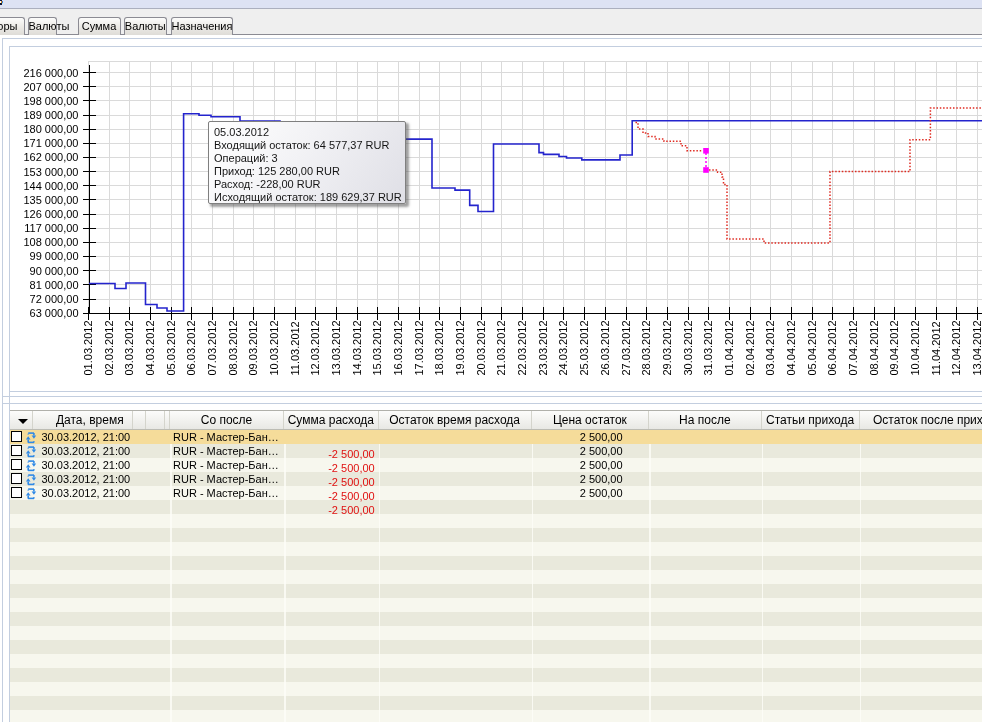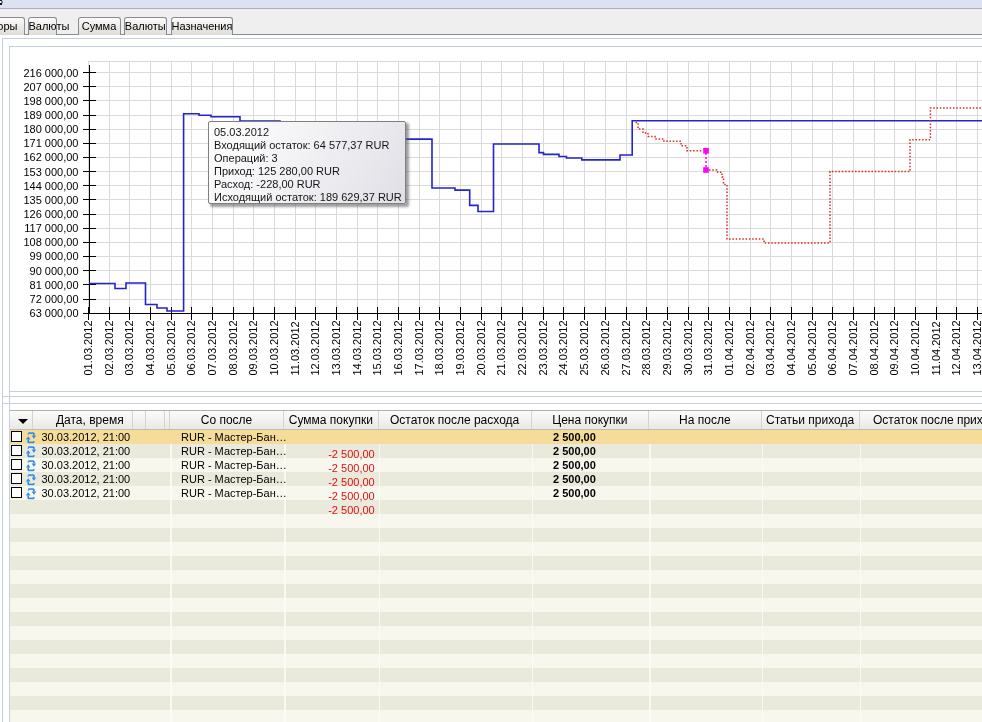--- a/index.html
+++ b/index.html
@@ -34,23 +34,23 @@
   background:repeating-linear-gradient(180deg,
     #f7f7ee 0px, #f7f7ee 14px,
     #e9e9dc 14px, #e9e9dc 28px); }
 .csep { position:absolute; top:0; bottom:0; width:1.5px; background:rgba(252,252,248,.8); }
 .row { position:absolute; left:0; width:100%; height:14px; font-size:11px; color:#000; }
 .row.sel { background:#f5dc9a; }
 .cb { position:absolute; left:0.5px; top:1.5px; width:11px; height:11px;
   background:#fff; border:1.5px solid #000; }
 .ric { position:absolute; left:14.5px; top:2px; }
 .dt { position:absolute; left:31.5px; top:1px; }
-.acc { position:absolute; left:163px; top:1px;margin-left:8px; }
+.acc { position:absolute; left:163px; top:1px; }
 .neg { position:absolute; left:274px; width:90.7px; top:18px; text-align:right; color:#e01111; }
-.buy { position:absolute; left:543px; width:113.6px; top:1px; text-align:left;font-weight:bold; }
+.buy { position:absolute; left:499px; width:113.6px; top:1px; text-align:right; }
 .tri { position:absolute; left:8px; top:8.3px; width:0; height:0;
   border-left:5px solid transparent; border-right:5px solid transparent; border-top:5.5px solid #000; }
 </style></head>
 <body>
 <div class="abs" id="blueTop"></div>
 <div class="abs" style="left:0;top:0;width:2px;height:4.5px;background:#101840"></div>
 <div class="abs" style="left:0;top:1px;width:1.8px;height:2px;background:#fff"></div>
 <div class="abs" style="left:0.6px;top:1.2px;width:1.4px;height:1.7px;background:#d98414"></div>
 <div class="abs" style="left:2px;top:1.3px;width:1px;height:1.7px;background:#3a7fd6"></div>
 <div class="abs" style="left:1.8px;top:3px;width:1.4px;height:1px;background:#9fe8f2"></div>
@@ -390,21 +390,21 @@
 <span class="neg">-2&nbsp;500,00</span>
 <span class="buy">2&nbsp;500,00</span>
 </div>
   <div id="thead">
 <div class="hc" style="left:0.0px;width:23.0px"></div>
 <div class="hc" style="left:23.0px;width:100.0px;text-indent:14.6px">Дата, время</div>
 <div class="hc" style="left:123.0px;width:13.0px"></div>
 <div class="hc" style="left:136.0px;width:19.0px"></div>
 <div class="hc" style="left:155.0px;width:5.0px"></div>
 <div class="hc" style="left:160.0px;width:114.0px">Со после</div>
-<div class="hc" style="left:274.0px;width:94.7px">Сумма покупки</div>
-<div class="hc" style="left:368.7px;width:152.9px">Остаток после расхода</div>
-<div class="hc" style="left:521.6px;width:117.6px">Цена покупки</div>
+<div class="hc" style="left:274.0px;width:94.7px">Сумма расхода</div>
+<div class="hc" style="left:368.7px;width:152.9px">Остаток время расхода</div>
+<div class="hc" style="left:521.6px;width:117.6px">Цена остаток</div>
 <div class="hc" style="left:639.2px;width:112.4px">На после</div>
 <div class="hc" style="left:751.6px;width:98.0px">Статьи прихода</div>
 <div class="hc" style="left:849.6px;width:190.4px;text-align:left;padding-left:13.4px">Остаток после прихода</div>
     <div class="tri"></div>
   </div>
 </div>
 
 </body></html>

